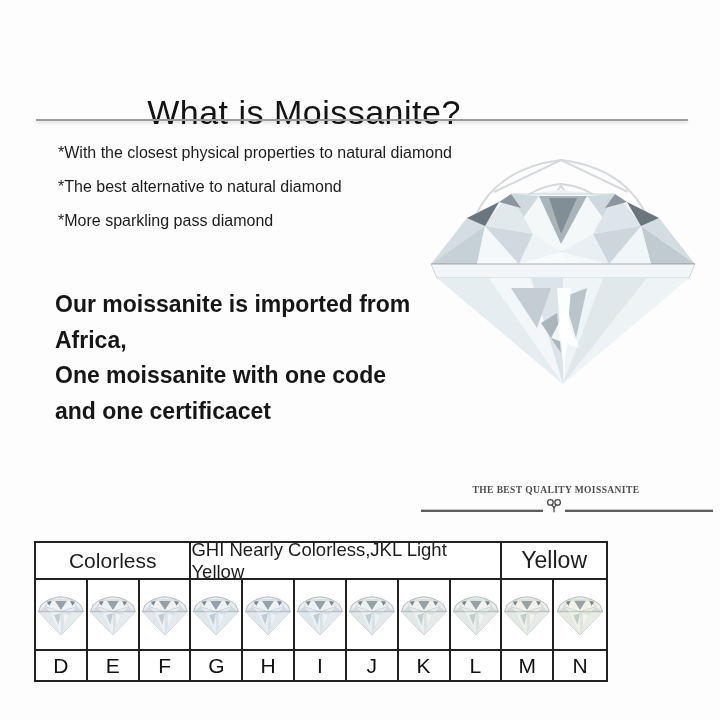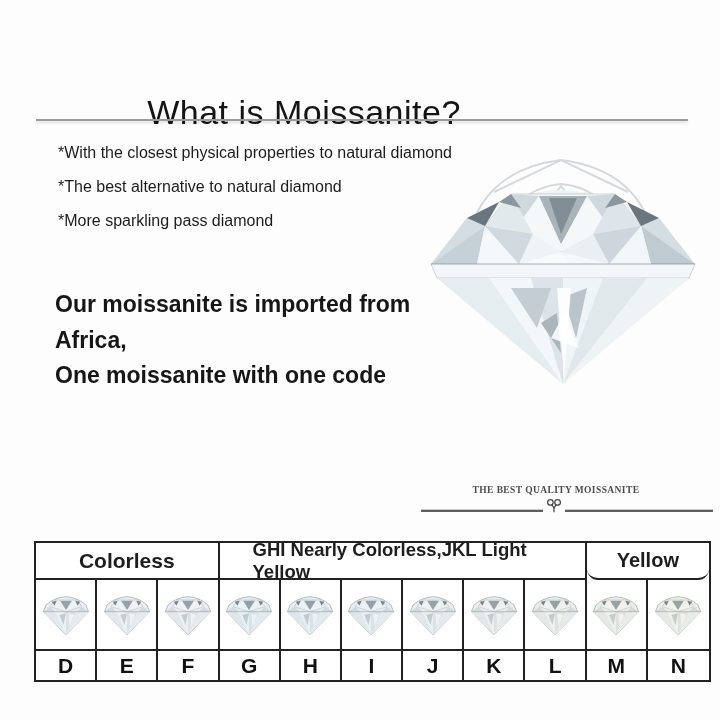--- a/index.html
+++ b/index.html
@@ -36,37 +36,37 @@
   .ornament{
     position:absolute;left:421px;top:500px;width:292px;height:20px;
     display:flex;align-items:center;
   }
   .orn-line{height:2px;background:#5e5e5e;border-top:1px solid #c8c8c8;}
   .orn-line.left{width:122px;}
   .orn-line.right{flex:1;}
   .bow{width:18px;height:18px;margin:0 2px;flex:0 0 auto;position:relative;top:-4px;}
 
   .chart{
-    position:absolute;left:34px;top:541px;width:677px;
+    position:absolute;left:34px;top:541px;width:574px;
     display:grid;grid-template-columns:repeat(11,1fr);
     grid-template-rows:37px 71px 29px;
-    border:2px solid #222;background:#fff;box-sizing:border-box;font-weight:bold;
+    border:2px solid #222;background:#fff;box-sizing:border-box;
   }
   .chart .cell{
     border-right:2px solid #222;border-bottom:2px solid #222;
     display:flex;align-items:center;justify-content:center;
     box-sizing:border-box;overflow:hidden;background:#fff;
   }
   .chart .cell.last-col{border-right:none;}
   .chart .cell.last-row{border-bottom:none;}
   .hdr{font-size:21px;color:#1d1d1d;}
   .hdr.mid{font-size:18.5px;}
-  .hdr.yellow{font-size:20px;border-radius:11px;}
+  .hdr.yellow{font-size:23px;}
   .hdr.span3{grid-column:span 3;}
-  .hdr.span6{grid-column:span 6;padding-left:33px;}
+  .hdr.span6{grid-column:span 6;}
   .hdr.span2{grid-column:span 2;}
   .letter{font-size:21px;color:#111;}
   .gem-svg{width:50px;height:44px;display:block;}
   .hidden-defs{position:absolute;width:0;height:0;overflow:hidden;}
 </style>
 </head>
 <body>
 
 <svg class="hidden-defs" aria-hidden="true">
   <defs>
@@ -95,20 +95,21 @@
 
 <div class="bullets">
   <div>*With the closest physical properties to natural diamond</div>
   <div>*The best alternative to natural diamond</div>
   <div>*More sparkling pass diamond</div>
 </div>
 
 <div class="claims">
   <div>Our moissanite is imported from Africa,</div>
   <div>One moissanite with one code</div>
+  <div>and one certificacet</div>
 </div>
 
 <div class="diamond-wrap">
   <svg viewBox="0 0 306 266" width="306" height="266">
 
     <g stroke="#d6d9db" stroke-width="2" fill="none">
       <path d="M58,108 Q72,32 153,22 Q234,32 248,108"></path>
       <path d="M92,102 Q106,50 153,46 Q200,50 214,102"></path>
       <path d="M58,108 L102,60 L120,94 L153,48 L186,94 L204,60 L248,108"></path>
       <path d="M86,54 L153,22 L220,54"></path>

